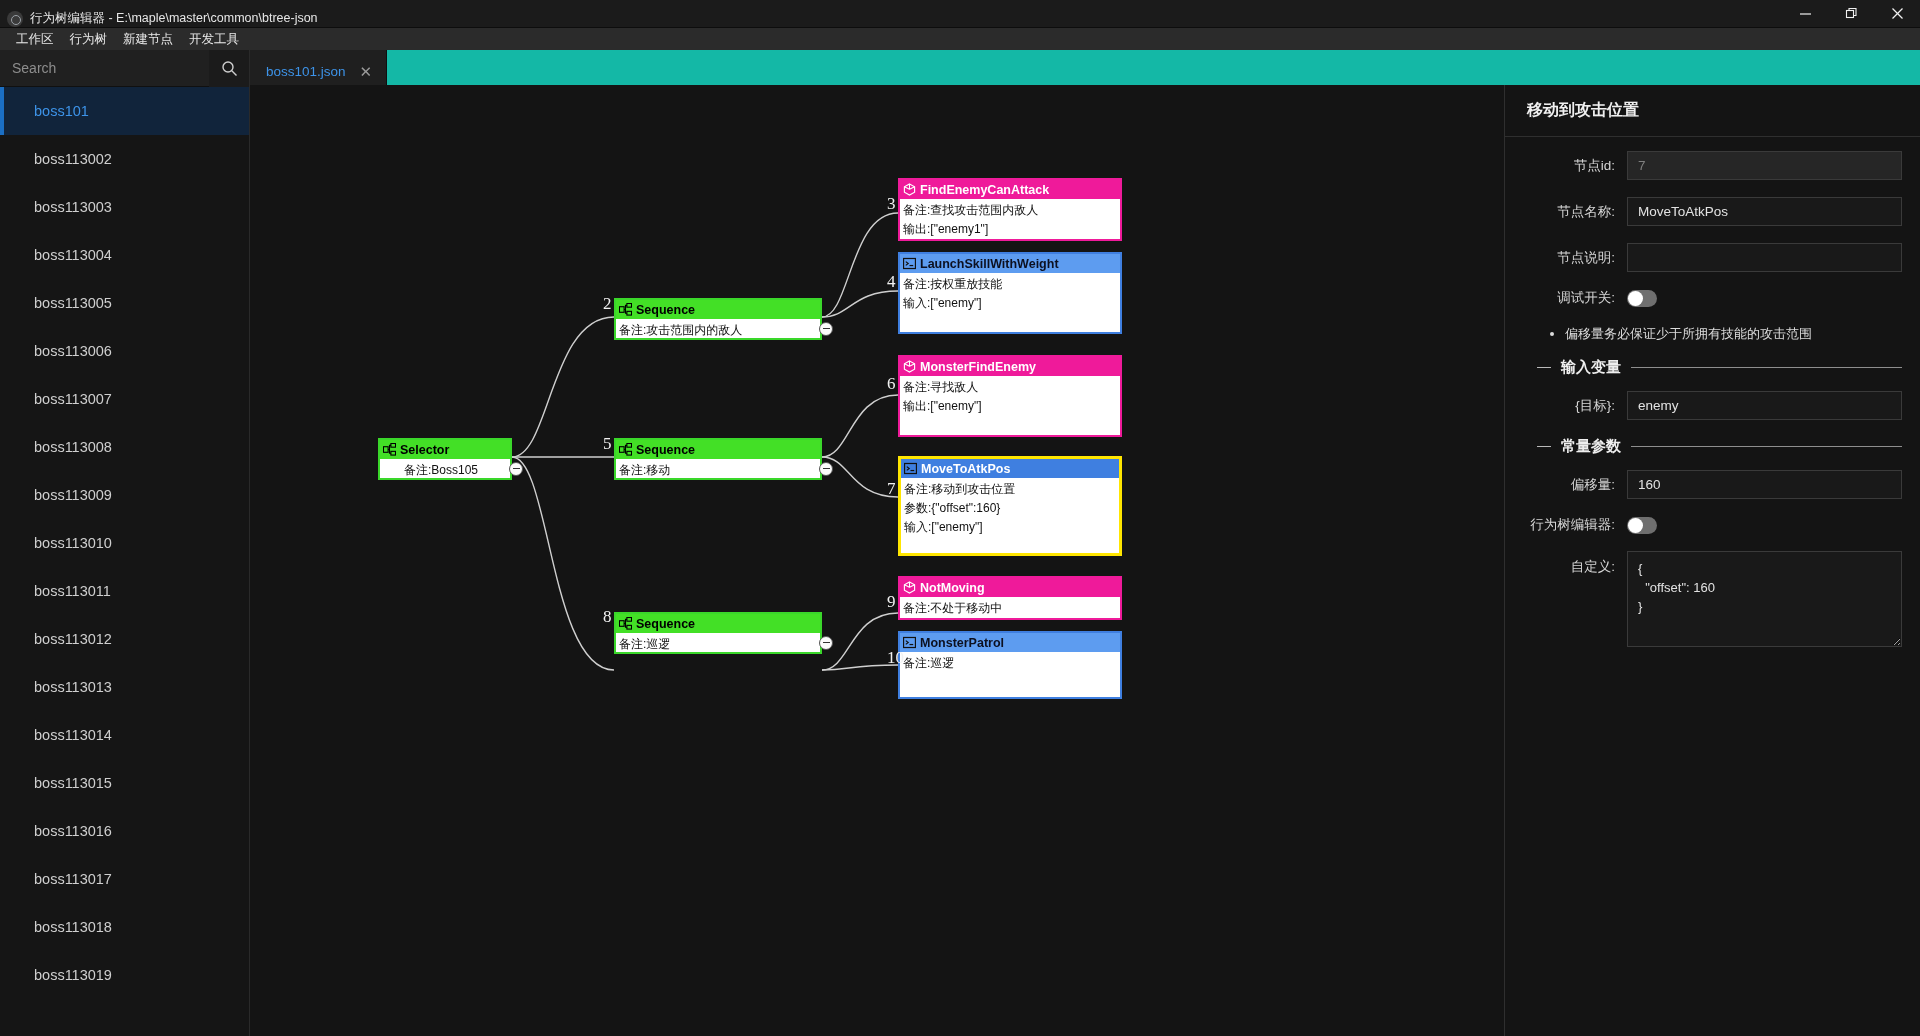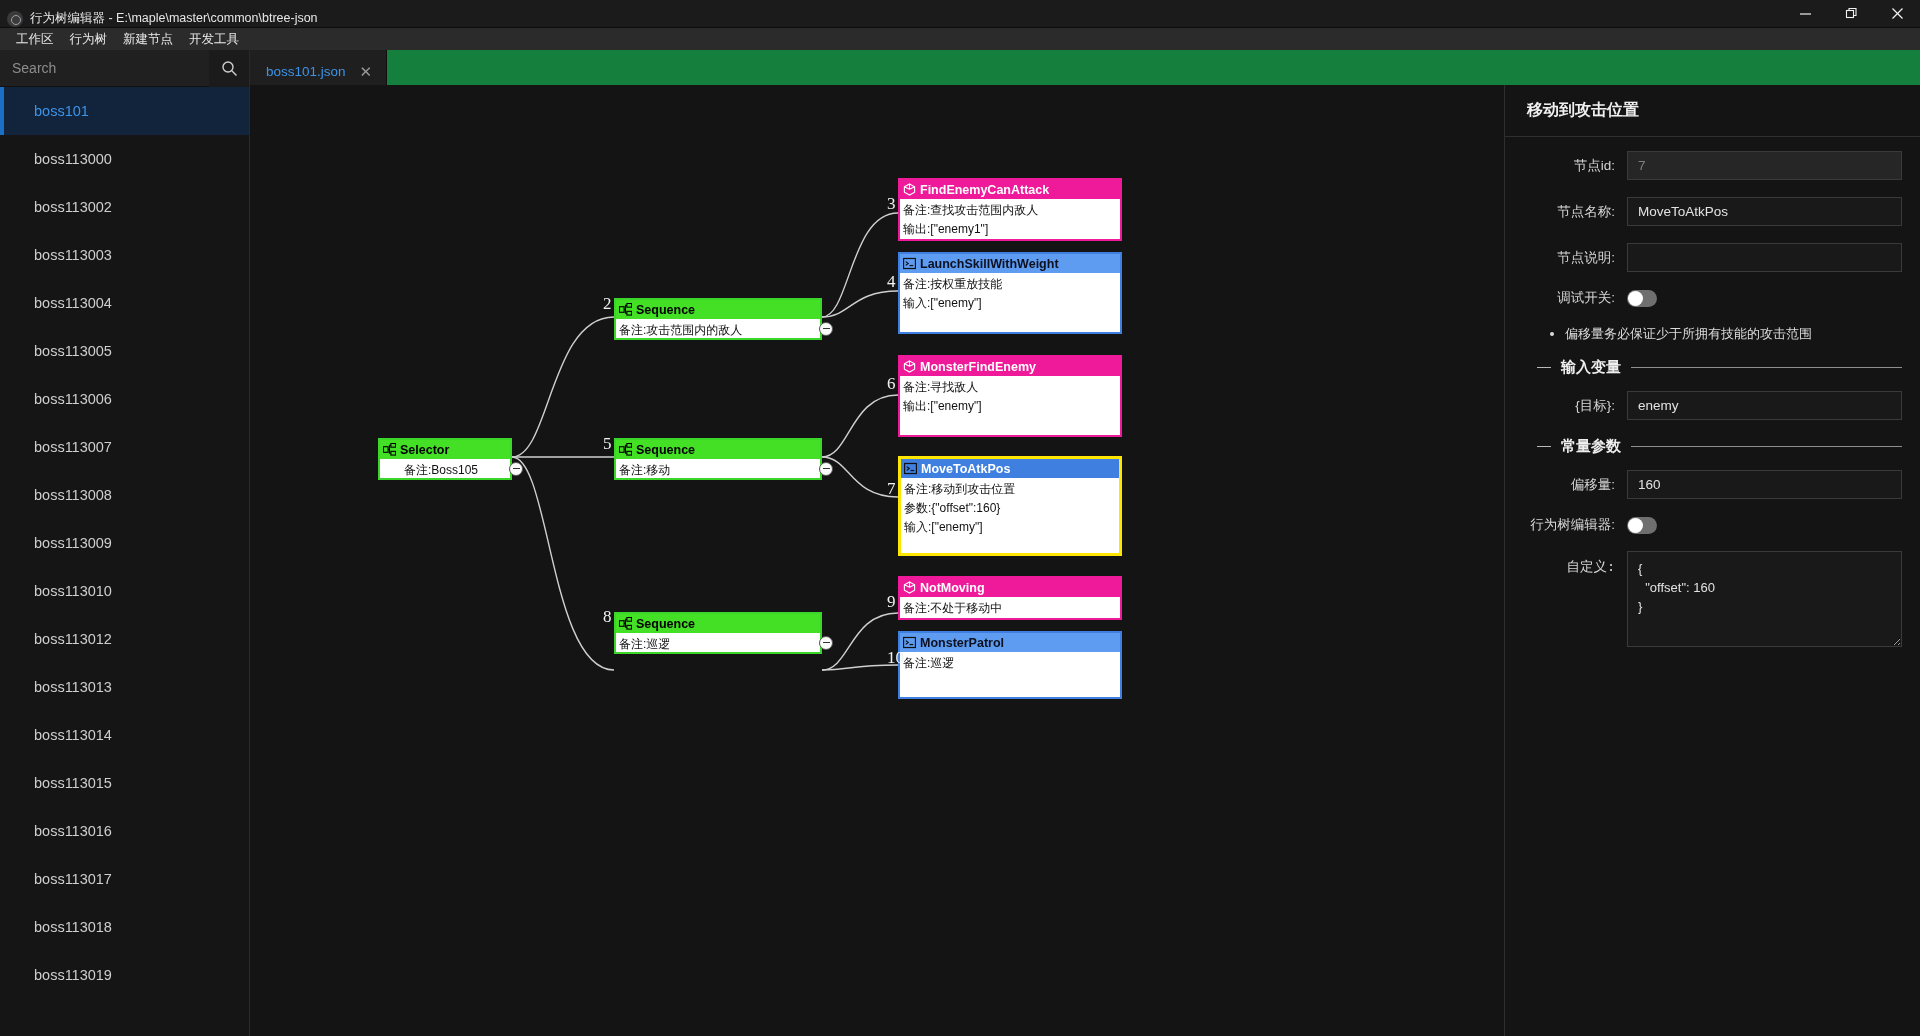--- a/index.html
+++ b/index.html
@@ -55,21 +55,21 @@
   .tree-list { height: 949px; overflow: hidden; }
   .tree-item {
     height: 48px; display: flex; align-items: center; padding-left: 30px;
     color: #cfcfcf; font-size: 14.5px; border-left: 4px solid transparent;
   }
   .tree-item.active { background: #11243b; color: #3d93e8; border-left-color: #1b6fc4; }
 
   
   .tabbar {
     position: absolute; left: 250px; top: 50px; width: 1670px; height: 44px;
-    background: #15803d; border-bottom: 1px solid #2a2a2a;
+    background: #14b8a6; border-bottom: 1px solid #2a2a2a;
     display: flex; align-items: stretch;
   }
   .tab {
     display: flex; align-items: center; gap: 14px; padding: 0 14px 0 16px;
     background: #1f1f1f; border-right: 1px solid #0f0f0f;
     color: #3d93e8; font-size: 13.5px; position: relative;
   }
   .tab::after { content: ""; position: absolute; left: 0; bottom: -1px; height: 2px; width: 100%; background: #1f1f1f; }
   .tab-close { color: #9a9a9a; font-size: 15px; line-height: 1; }
 
@@ -139,21 +139,21 @@
     content: ""; position: absolute; left: 1px; top: 1px; width: 15px; height: 15px;
     border-radius: 50%; background: #ffffff;
   }
   .note-list { margin: 4px 0 14px 0; padding-left: 42px; }
   .note-list li { color: #dcdcdc; font-size: 13px; line-height: 20px; }
   .section-head { display: flex; align-items: center; gap: 10px; margin: 10px 0 14px 14px; }
   .section-dash { width: 14px; height: 1px; background: #b9b9b9; flex: none; }
   .section-title { color: #efefef; font-size: 15px; font-weight: bold; white-space: nowrap; }
   .section-rule { flex: 1; height: 1px; background: #8e8e8e; }
   .field-row.ta { align-items: flex-start; }
-  .field-row.ta .field-label { padding-top: 7px; font-family: Liberation Mono, monospace; }
+  .field-row.ta .field-label { padding-top: 7px; }
   .field-textarea {
     flex: 1; height: 96px; background: #191919; border: 1px solid #3a3a3a;
     color: #e2e2e2; font-size: 13px; padding: 7px 10px; outline: none;
     font-family: inherit; resize: vertical; line-height: 19px; white-space: pre;
   }
 </style>
 </head>
 <body>
 
 <div class="app">
@@ -196,23 +196,20 @@
           <circle cx="7" cy="7" r="5" fill="none" stroke="#cfcfcf" stroke-width="1.4"></circle>
           <line x1="10.8" y1="10.8" x2="15.5" y2="15.5" stroke="#cfcfcf" stroke-width="1.4"></line>
         </svg>
       </div>
     </div>
     <div class="tree-list" id="tree-list">
         <div class="tree-item active">
           <span>boss101</span>
         </div>
         <div class="tree-item">
-          <span>boss113000</span>
-        </div>
-        <div class="tree-item">
           <span>boss113002</span>
         </div>
         <div class="tree-item">
           <span>boss113003</span>
         </div>
         <div class="tree-item">
           <span>boss113004</span>
         </div>
         <div class="tree-item">
           <span>boss113005</span>
@@ -224,20 +221,23 @@
           <span>boss113007</span>
         </div>
         <div class="tree-item">
           <span>boss113008</span>
         </div>
         <div class="tree-item">
           <span>boss113009</span>
         </div>
         <div class="tree-item">
           <span>boss113010</span>
+        </div>
+        <div class="tree-item">
+          <span>boss113011</span>
         </div>
         <div class="tree-item">
           <span>boss113012</span>
         </div>
         <div class="tree-item">
           <span>boss113013</span>
         </div>
         <div class="tree-item">
           <span>boss113014</span>
         </div>

